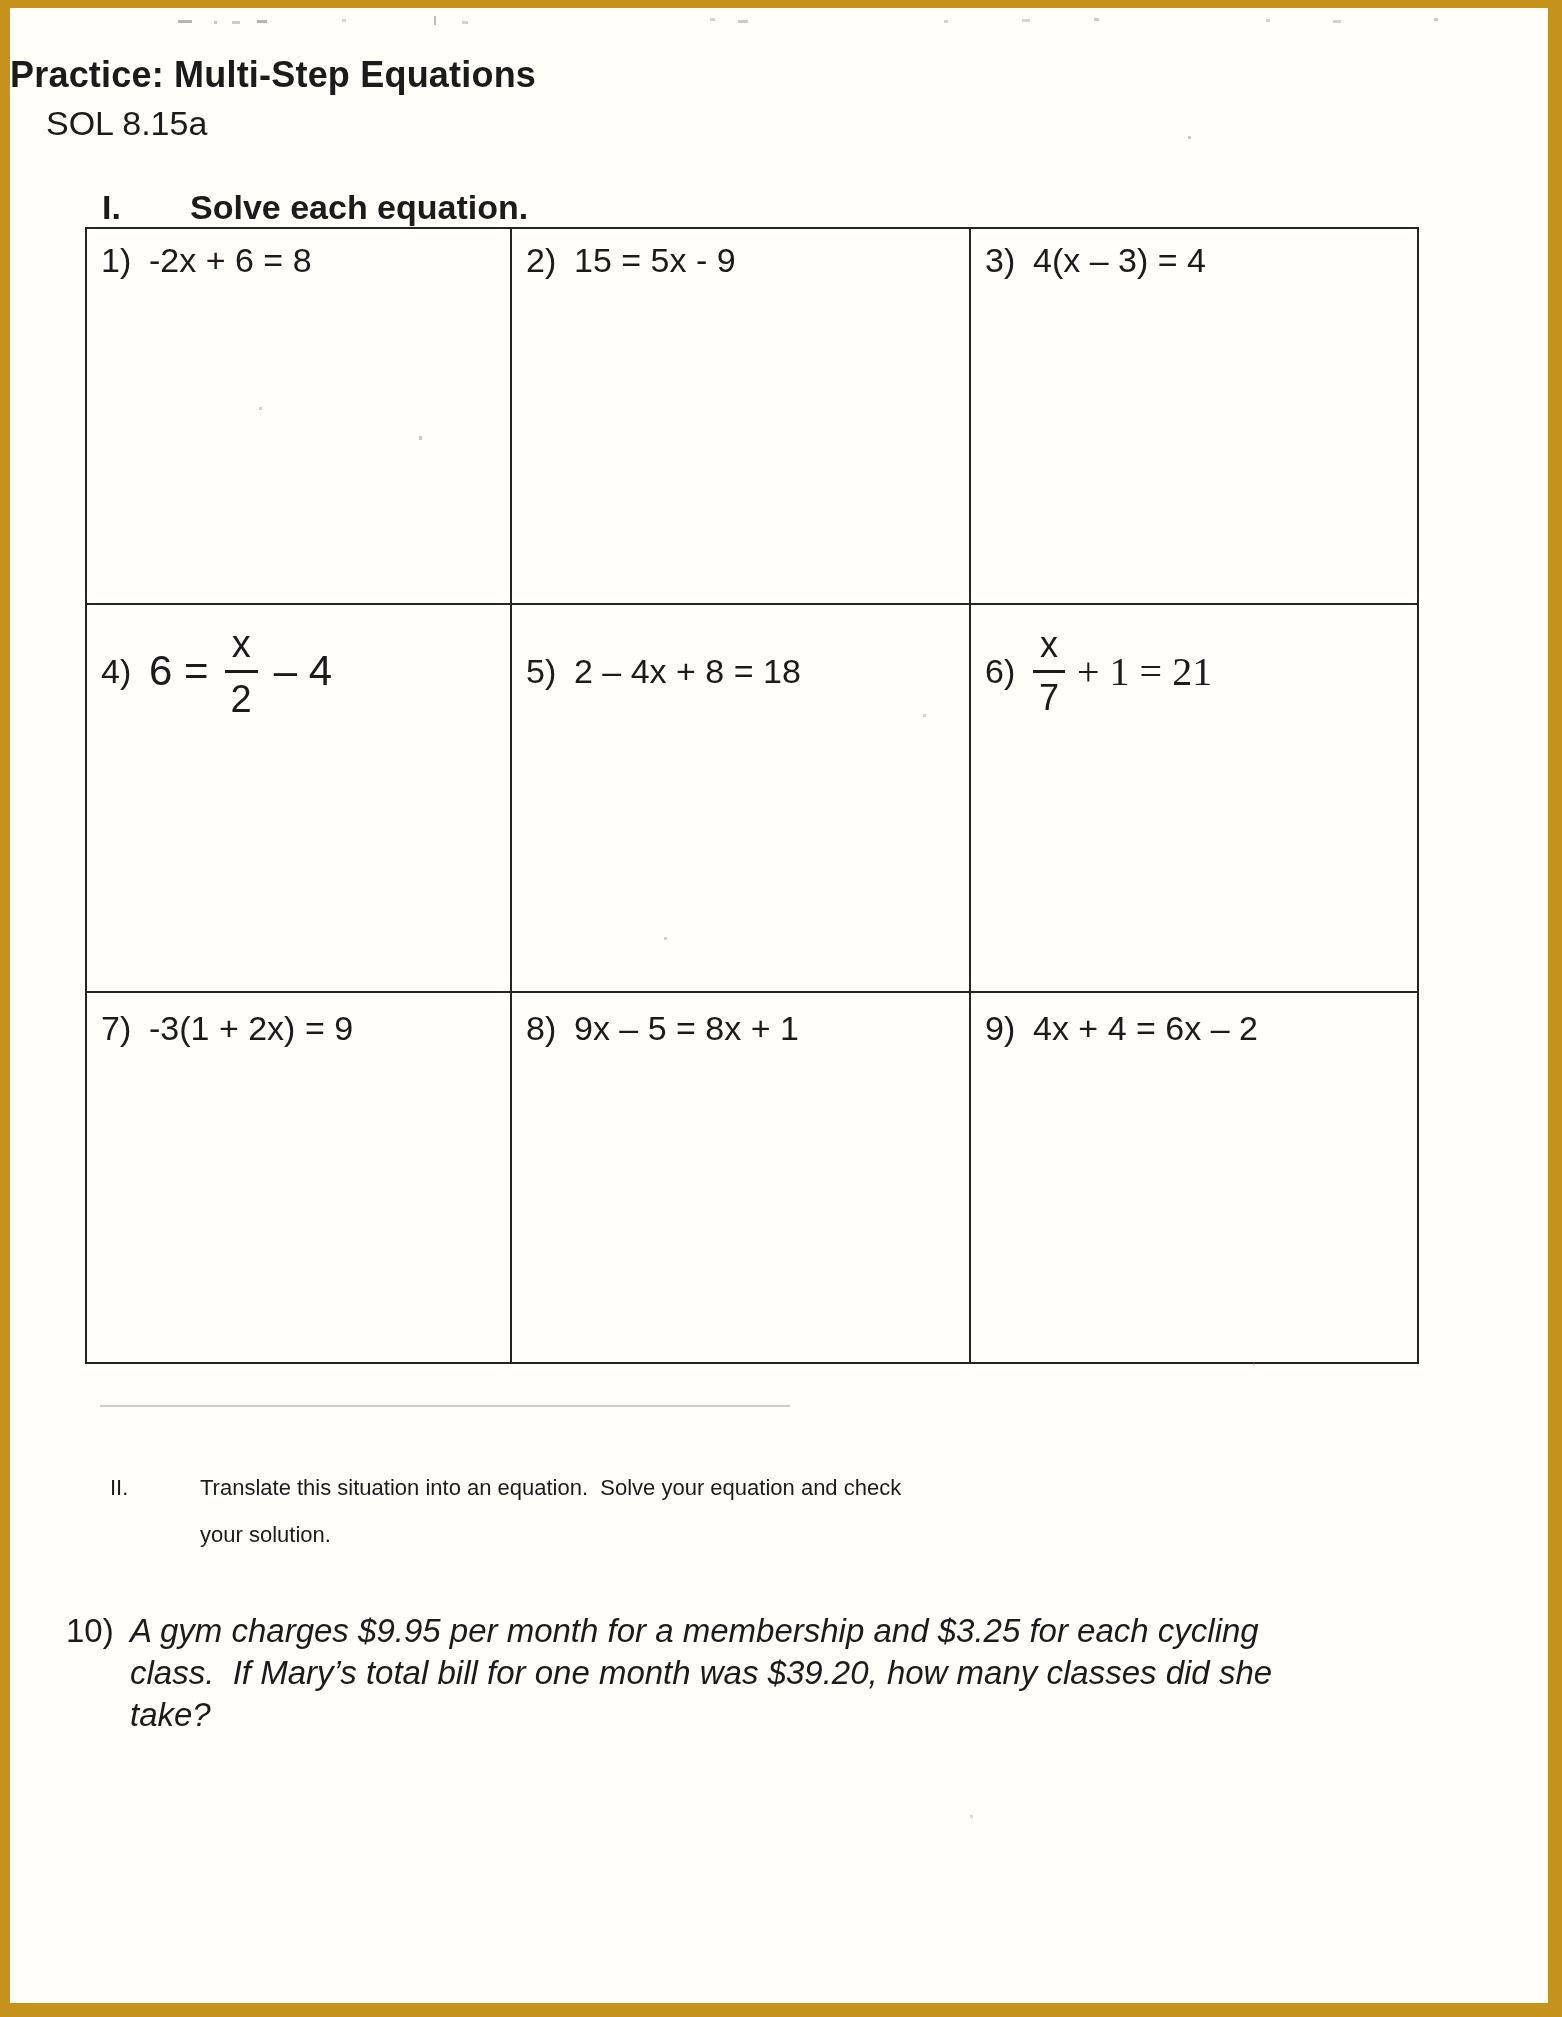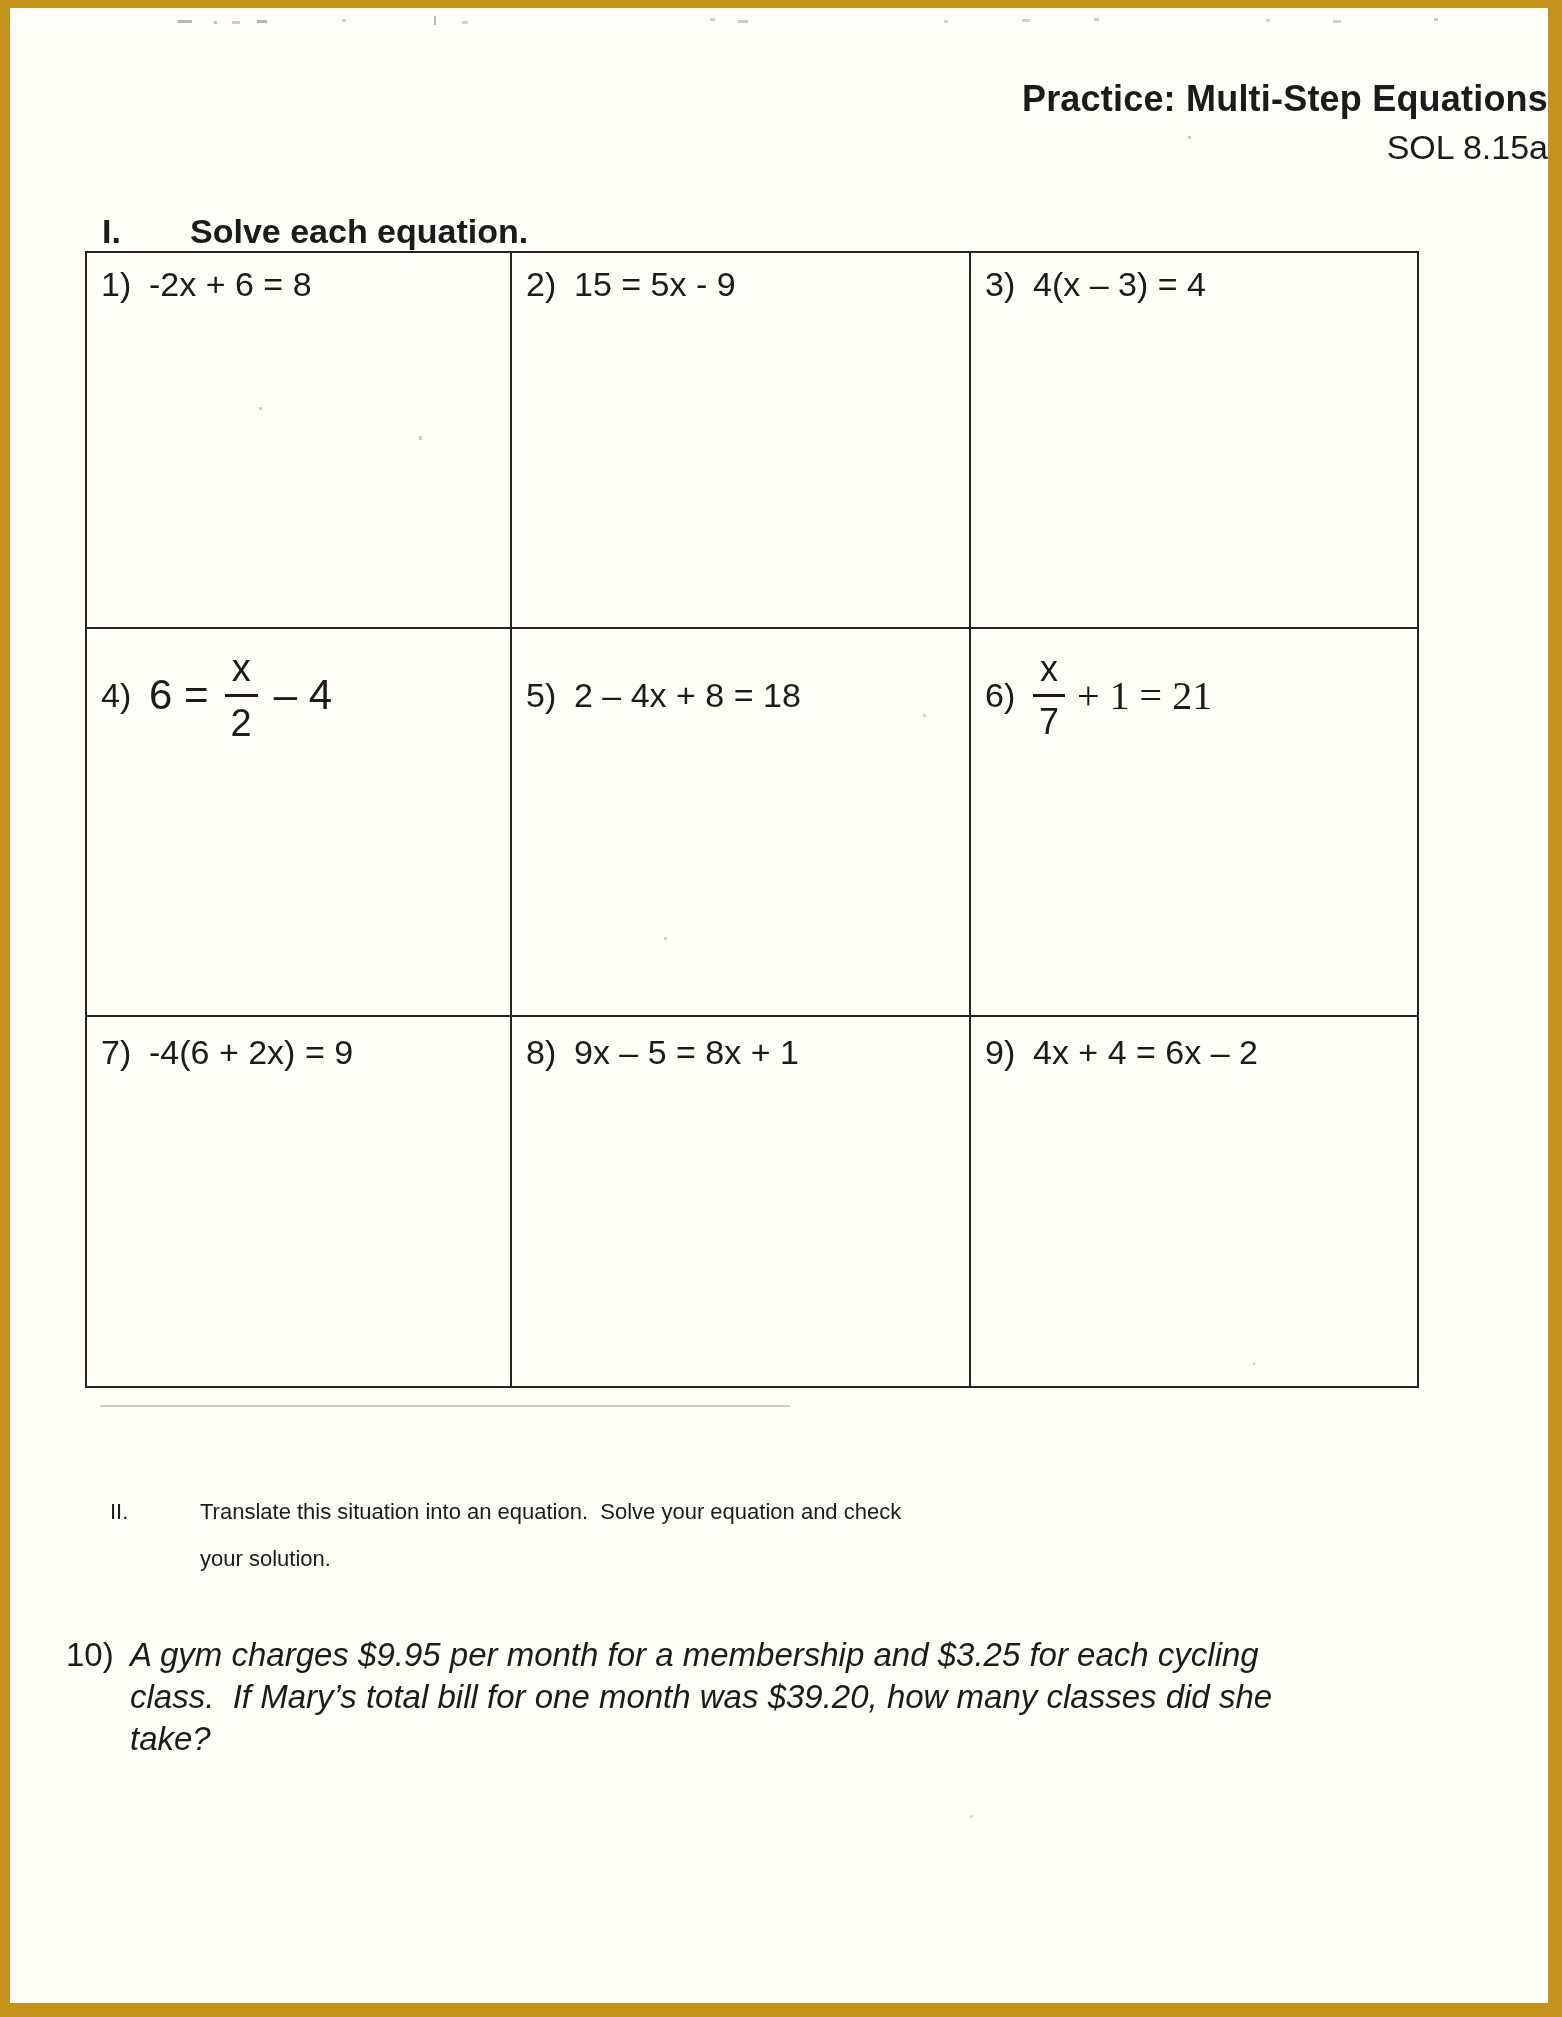--- a/index.html
+++ b/index.html
@@ -13,21 +13,21 @@
     border-top: 8px solid #C5921B;
     border-left: 10px solid #C5921B;
     border-right: 14px solid #C5921B;
     border-bottom: 14px solid #C5921B;
     color: #1b1b1b;
     font-family: "Liberation Sans", sans-serif;
     overflow: hidden;
   }
 
   
-  .title-block { margin-top: 70px; text-align: right; }
+  .title-block { margin-top: 46px; text-align: left; }
   .title { font-size: 36px; font-weight: 700; letter-spacing: 0.2px; }
   .subtitle { font-size: 34px; margin-top: 8px; padding-left: 36px; }
 
   
   .sec1-heading {
     display: flex; align-items: baseline;
     margin: 44px 0 0 92px;
     font-size: 34px; font-weight: 700; line-height: 40px;
   }
   .sec1-heading .numeral { flex: 0 0 88px; }
@@ -181,21 +181,21 @@
             <span class="fden">7</span>
           </span>
           <span class="serif-part">+ 1 = 21</span>
         </span>
       </div>
     </div>
 
     <div class="cell row3">
       <div class="prob">
         <span class="pnum">7)</span>
-        <span class="peq">-4(6 + 2x) = 9</span>
+        <span class="peq">-3(1 + 2x) = 9</span>
       </div>
     </div>
 
     <div class="cell row3">
       <div class="prob">
         <span class="pnum">8)</span>
         <span class="peq">9x – 5 = 8x + 1</span>
       </div>
     </div>
 

